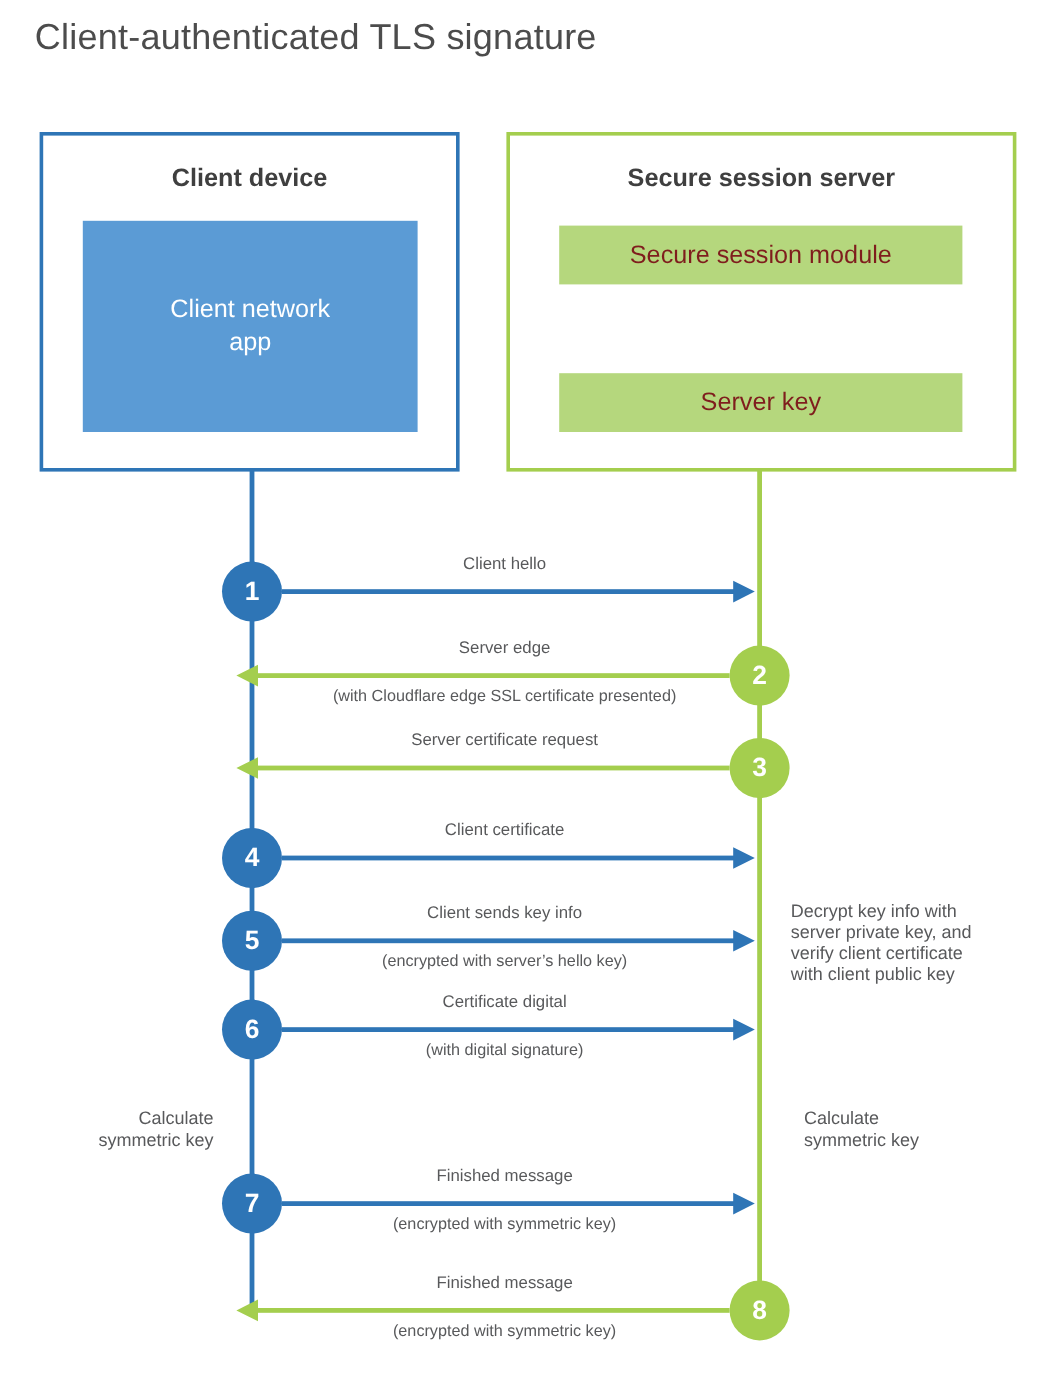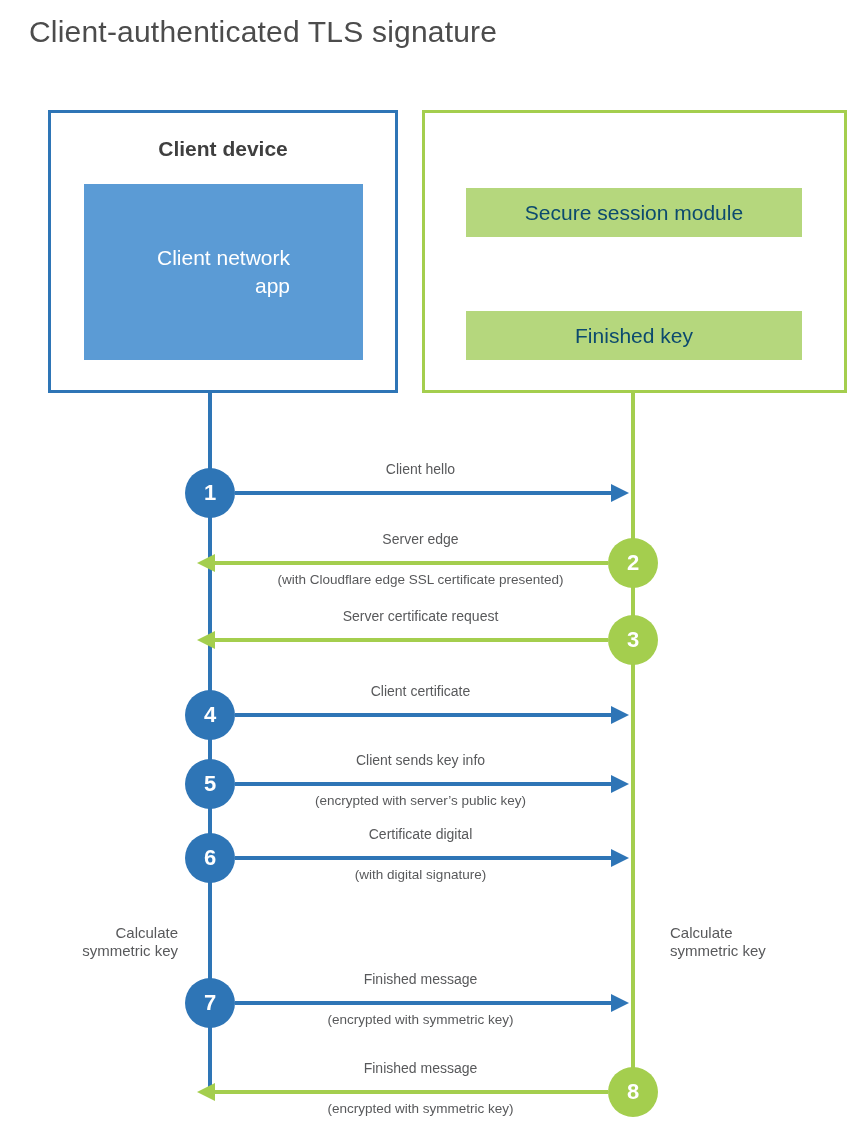--- a/index.html
+++ b/index.html
@@ -6,34 +6,34 @@
   .canvas{
     position:relative;width:865px;height:1146px;background:#ffffff;overflow:hidden;
     font-family:"Liberation Sans","DejaVu Sans",sans-serif;
   }
   .page-title{
     position:absolute;left:29px;top:15px;margin:0;
     font-size:30px;font-weight:300;color:var(--title);letter-spacing:.2px;
   }
   
   .box{position:absolute;top:110px;height:283px;box-sizing:border-box;background:#fff;}
-  .client-box{left:48px;width:350px;border:3px solid var(--blue);}
+  .client-box{left:33px;width:350px;border:3px solid var(--blue);}
   .server-box{left:422px;width:425px;border:3px solid var(--green);}
   .box-title{
     position:absolute;left:0;right:0;top:24px;text-align:center;
     font-size:21px;font-weight:bold;color:var(--heading);
   }
   .app-rect{
     position:absolute;left:33px;top:71px;width:279px;height:176px;
     background:var(--blueLight);display:flex;align-items:center;justify-content:center;
-    color:#fff;font-size:21px;text-align:right;white-space:pre-line;line-height:1.35;
+    color:#fff;font-size:21px;text-align:center;white-space:pre-line;line-height:1.35;
   }
   .module-bar{
     position:absolute;left:41px;width:336px;height:49px;background:var(--greenLight);
-    color:#0c4a6e;font-size:21px;text-align:center;line-height:49px;
+    color:#7f1d1d;font-size:21px;text-align:center;line-height:49px;
   }
   
   .vline{position:absolute;width:4px;top:391px;}
   .blue-line{left:208px;height:703px;background:var(--blue);}
   .green-line{left:631px;height:701px;background:var(--green);}
   
   .bar{position:absolute;height:4px;}
   .blue-bg{background:var(--blue);}
   .green-bg{background:var(--green);}
   .head{position:absolute;width:0;height:0;border-top:9px solid transparent;border-bottom:9px solid transparent;}
@@ -69,22 +69,23 @@
 
   <h1 class="page-title">Client-authenticated TLS signature</h1>
 
   <div class="box client-box">
     <div class="box-title">Client device</div>
     <div class="app-rect">Client network
 app</div>
   </div>
 
   <div class="box server-box">
+    <div class="box-title">Secure session server</div>
     <div class="module-bar" style="top:75px">Secure session module</div>
-    <div class="module-bar" style="top:198px">Finished key</div>
+    <div class="module-bar" style="top:198px">Server key</div>
   </div>
 
   <div class="vline blue-line"></div>
   <div class="vline green-line"></div>
 
   <div>
     <div class="msg-label" style="top:461px">Client hello</div>
     <div class="bar blue-bg" style="left:235px;top:491px;width:378px"></div>
     <div class="head head-right" style="left:611px;top:484px"></div>
     <div class="circle blue-bg" style="left:185px;top:468px">1</div>
@@ -110,21 +111,21 @@
     <div class="bar blue-bg" style="left:235px;top:713px;width:378px"></div>
     <div class="head head-right" style="left:611px;top:706px"></div>
     <div class="circle blue-bg" style="left:185px;top:690px">4</div>
   </div>
 
   <div>
     <div class="msg-label" style="top:752px">Client sends key info</div>
     <div class="bar blue-bg" style="left:235px;top:782px;width:378px"></div>
     <div class="head head-right" style="left:611px;top:775px"></div>
     <div class="circle blue-bg" style="left:185px;top:759px">5</div>
-    <div class="msg-sub" style="top:793px">(encrypted with server’s public key)</div>
+    <div class="msg-sub" style="top:793px">(encrypted with server’s hello key)</div>
   </div>
 
   <div>
     <div class="msg-label" style="top:826px">Certificate digital</div>
     <div class="bar blue-bg" style="left:235px;top:856px;width:378px"></div>
     <div class="head head-right" style="left:611px;top:849px"></div>
     <div class="circle blue-bg" style="left:185px;top:833px">6</div>
     <div class="msg-sub" style="top:867px">(with digital signature)</div>
   </div>
 
@@ -137,18 +138,22 @@
   </div>
 
   <div>
     <div class="msg-label" style="top:1060px">Finished message</div>
     <div class="bar green-bg" style="left:215px;top:1090px;width:393px"></div>
     <div class="head head-left" style="left:197px;top:1083px"></div>
     <div class="circle green-bg" style="left:608px;top:1067px">8</div>
     <div class="msg-sub" style="top:1101px">(encrypted with symmetric key)</div>
   </div>
 
+  <div class="note note-decrypt">Decrypt key info with
+server private key, and
+verify client certificate
+with client public key</div>
   <div class="note note-calc-left">Calculate
 symmetric key</div>
   <div class="note note-calc-right">Calculate
 symmetric key</div>
 
 </div>
 
 </body></html>

